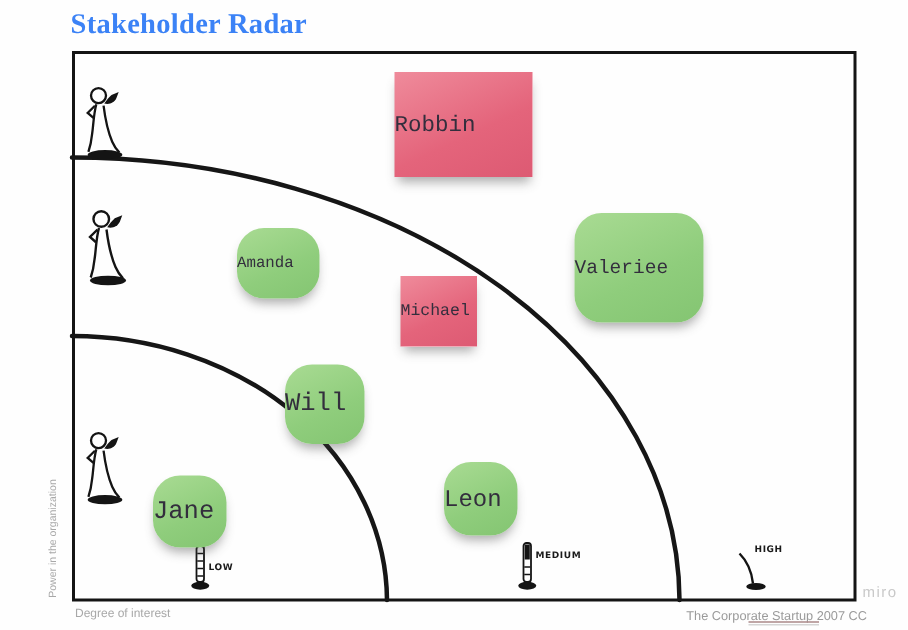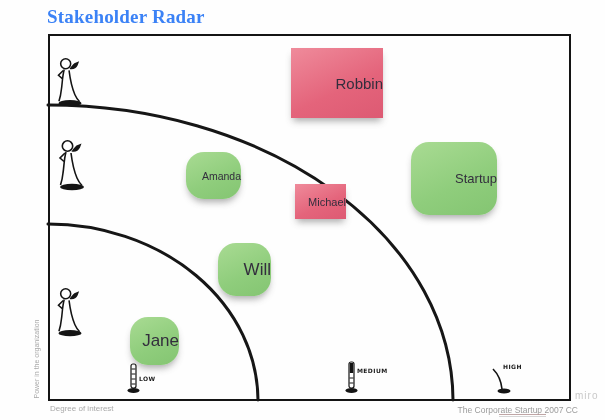--- a/index.html
+++ b/index.html
@@ -17,24 +17,23 @@
     border:2.5px solid #141414;box-sizing:border-box;background:transparent;z-index:1;
   }
   .arcs{position:absolute;left:0;top:0;width:605px;height:420px;z-index:2;pointer-events:none;}
   .figure{position:absolute;z-index:2;}
   .meter{position:absolute;z-index:2;}
   .meter-label{
     position:absolute;z-index:4;font-family:"DejaVu Sans",sans-serif;
     font-size:6px;font-weight:700;color:#1a1a1a;letter-spacing:.4px;
   }
   .sticky{
-    position:absolute;z-index:3;display:flex;align-items:center;justify-content:flex-end;
-    color:#332e3d;font-family:Liberation Sans, sans-serif;
+    position:absolute;z-index:3;display:flex;align-items:center;justify-content:flex-start;
+    color:#332e3d;font-family:Liberation Mono, monospace;
     box-shadow:0 5px 7px -2px rgba(70,70,70,.45);
-    margin-left:28px;
   }
   .sticky.pink{background:linear-gradient(155deg,#ef8b9b 0%,#e4647b 58%,#dd5a73 100%);}
   .sticky.green{background:linear-gradient(155deg,#a9db93 0%,#8fcd7c 58%,#84c572 100%);border-radius:18px;}
   .sticky.yellow{background:linear-gradient(155deg,#f8f2c8 0%,#f0e7a4 58%,#eadf94 100%);box-shadow:0 5px 7px -2px rgba(120,115,80,.5);}
   .axis-label{color:#a8a8a8;font-size:8px;position:absolute;}
   .y-axis-label{
     left:-6px;top:353px;width:84px;text-align:left;
     transform:rotate(-90deg);transform-origin:center;z-index:1;font-size:7px;
   }
   .x-axis-label{left:50px;top:404px;z-index:1;}
@@ -118,36 +117,39 @@
   <div class="meter-label" style="left:503px;top:363px;">HIGH</div>
 
   <div class="sticky pink" style="left:263px;top:48px;width:92px;height:70px;font-size:15px;">
     <span>Robbin</span>
   </div>
 
   <div class="sticky green" style="left:158px;top:152px;width:55px;height:47px;font-size:10.5px;">
     <span>Amanda</span>
   </div>
 
-  <div class="sticky pink" style="left:267px;top:184px;width:51px;height:35px;font-size:11px;">
+  <div class="sticky pink" style="left:267px;top:184px;width:51px;height:47px;font-size:11px;">
     <span>Michael</span>
   </div>
 
   <div class="sticky green" style="left:383px;top:142px;width:86px;height:73px;font-size:13px;">
-    <span>Startup</span>
+    <span>Valeriee</span>
   </div>
 
   <div class="sticky green" style="left:102px;top:317px;width:49px;height:48px;font-size:17px;">
     <span>Jane</span>
   </div>
 
   <div class="sticky green" style="left:190px;top:243px;width:53px;height:53px;font-size:17px;">
     <span>Will</span>
   </div>
 
+  <div class="sticky green" style="left:296px;top:308px;width:49px;height:49px;font-size:16px;">
+    <span>Leon</span>
+  </div>
 
 
   <div class="axis-label y-axis-label">Power in the organization</div>
   <div class="axis-label x-axis-label">Degree of interest</div>
 
   <div class="footer-credit">The Corporate Startup 2007 CC</div>
   <div class="footer-smudge"></div>
   <div class="watermark">miro</div>
 
 </div>

